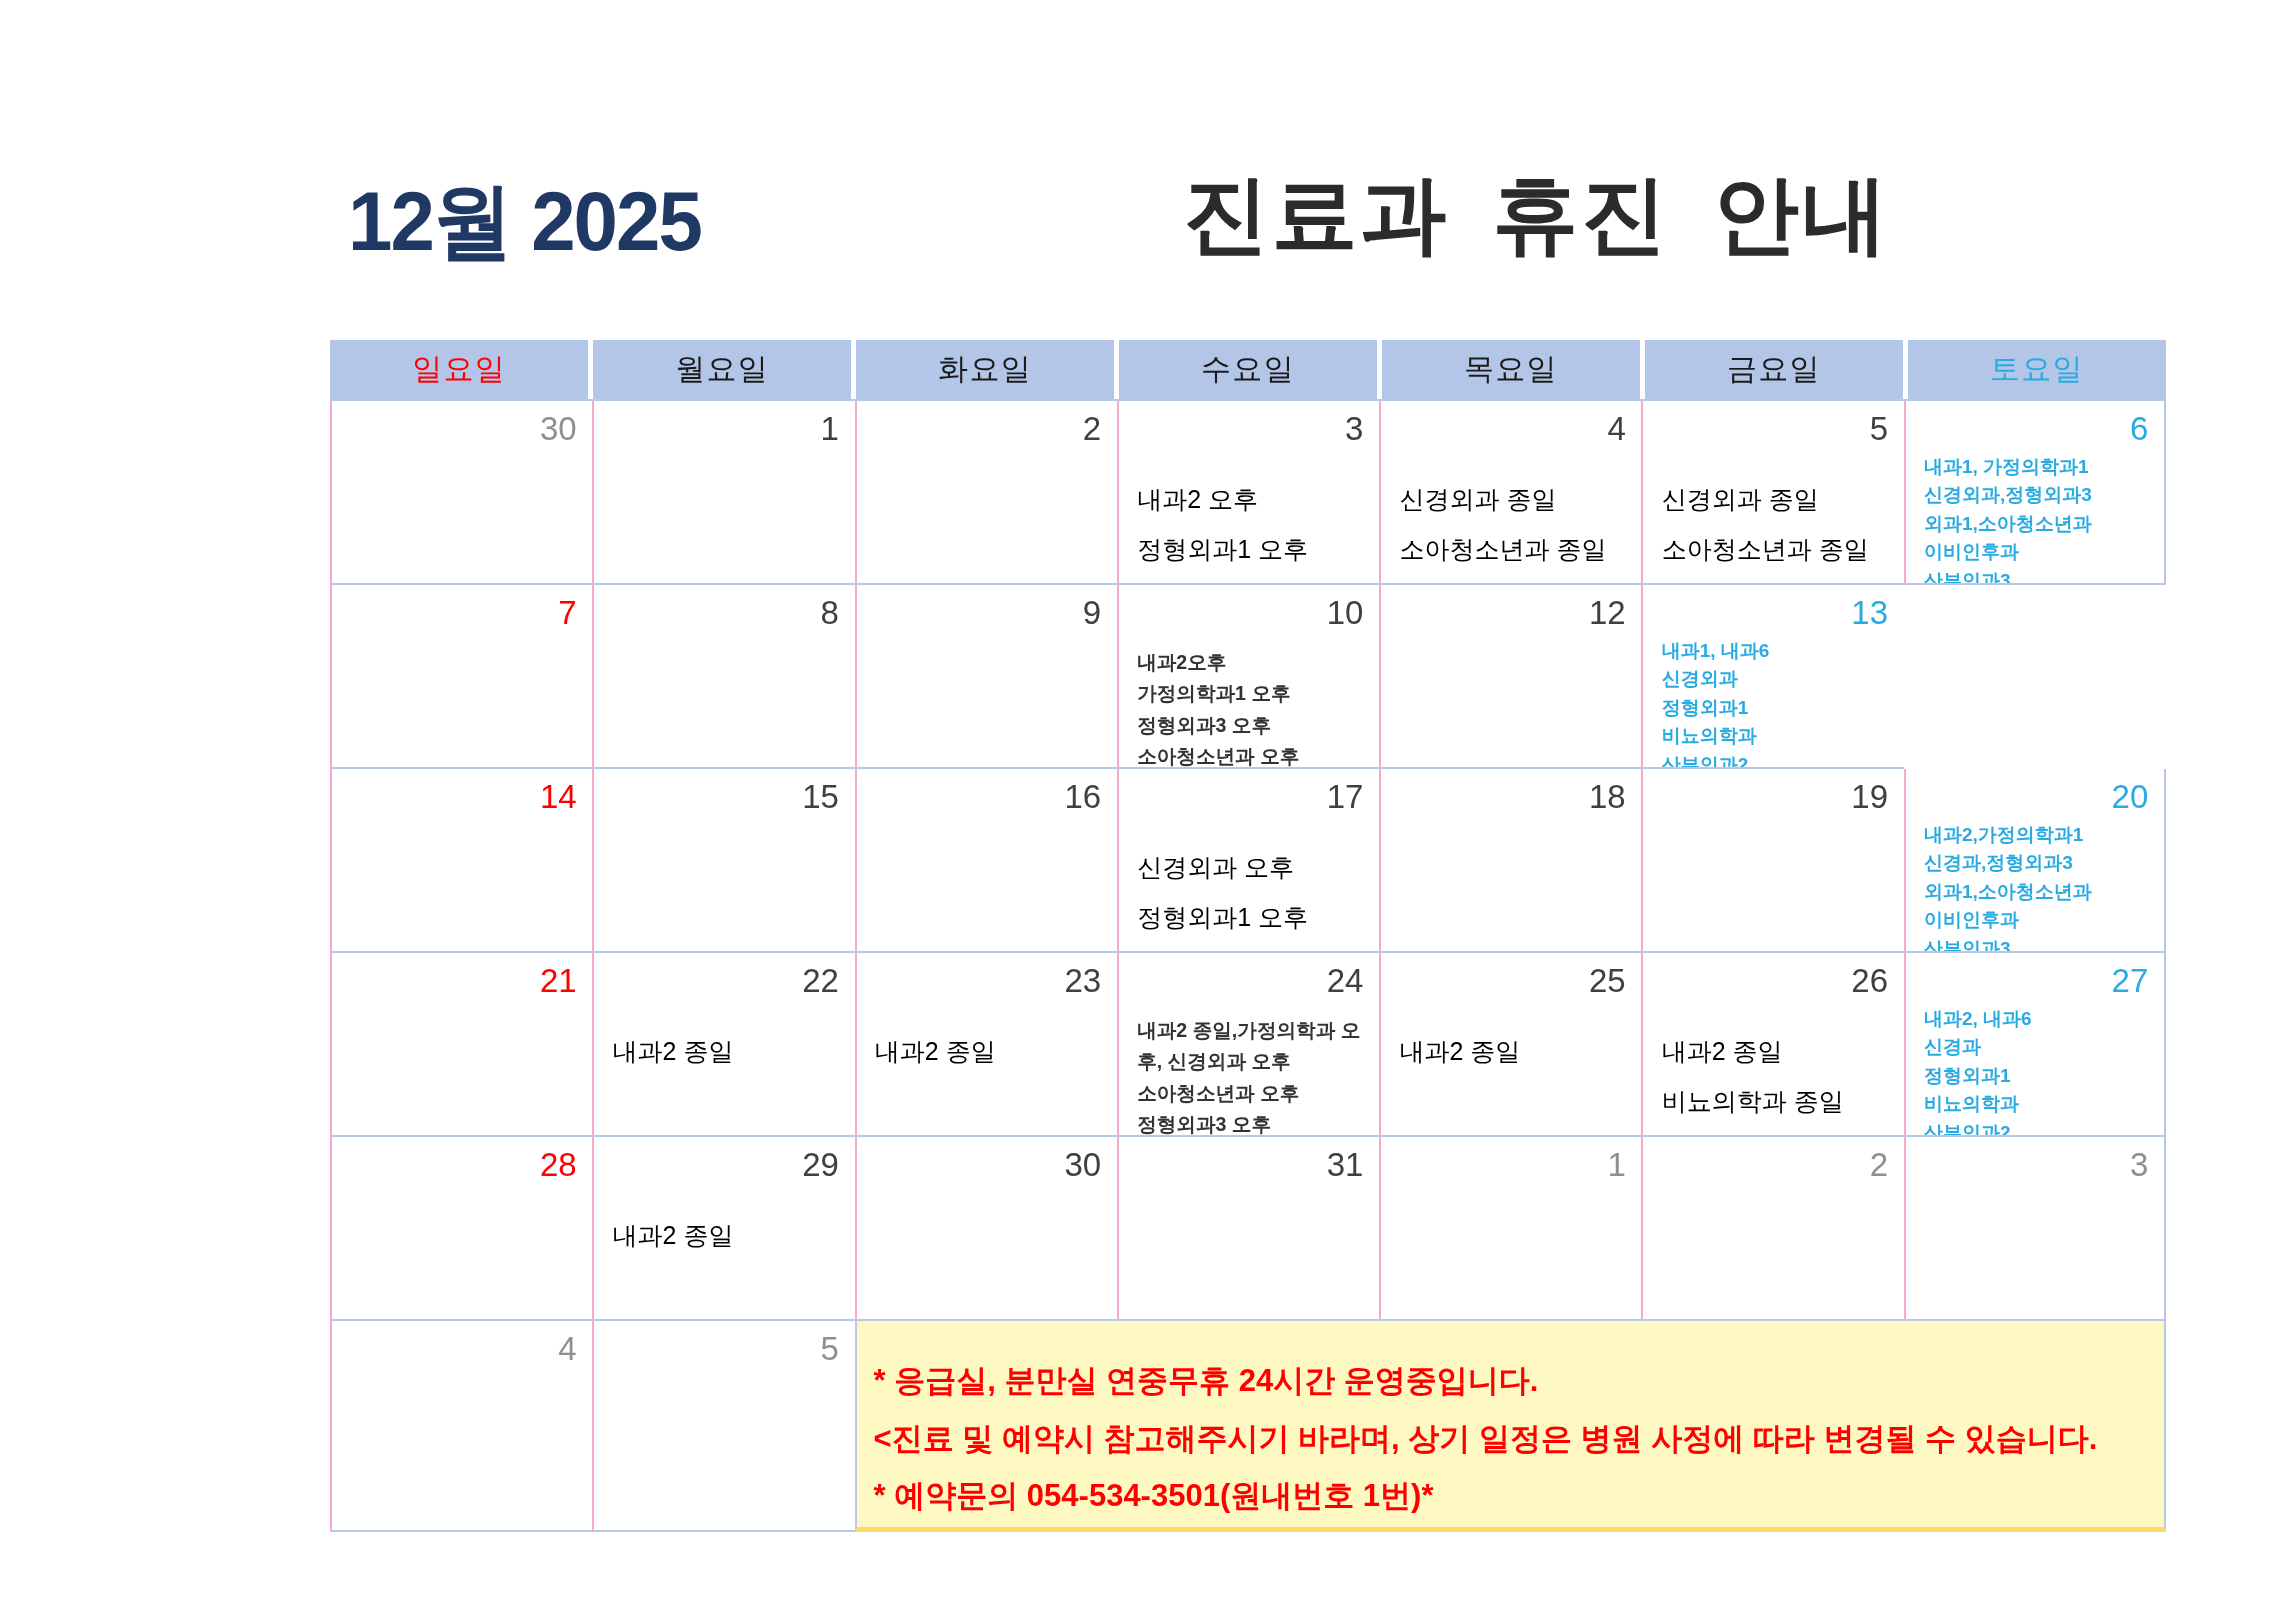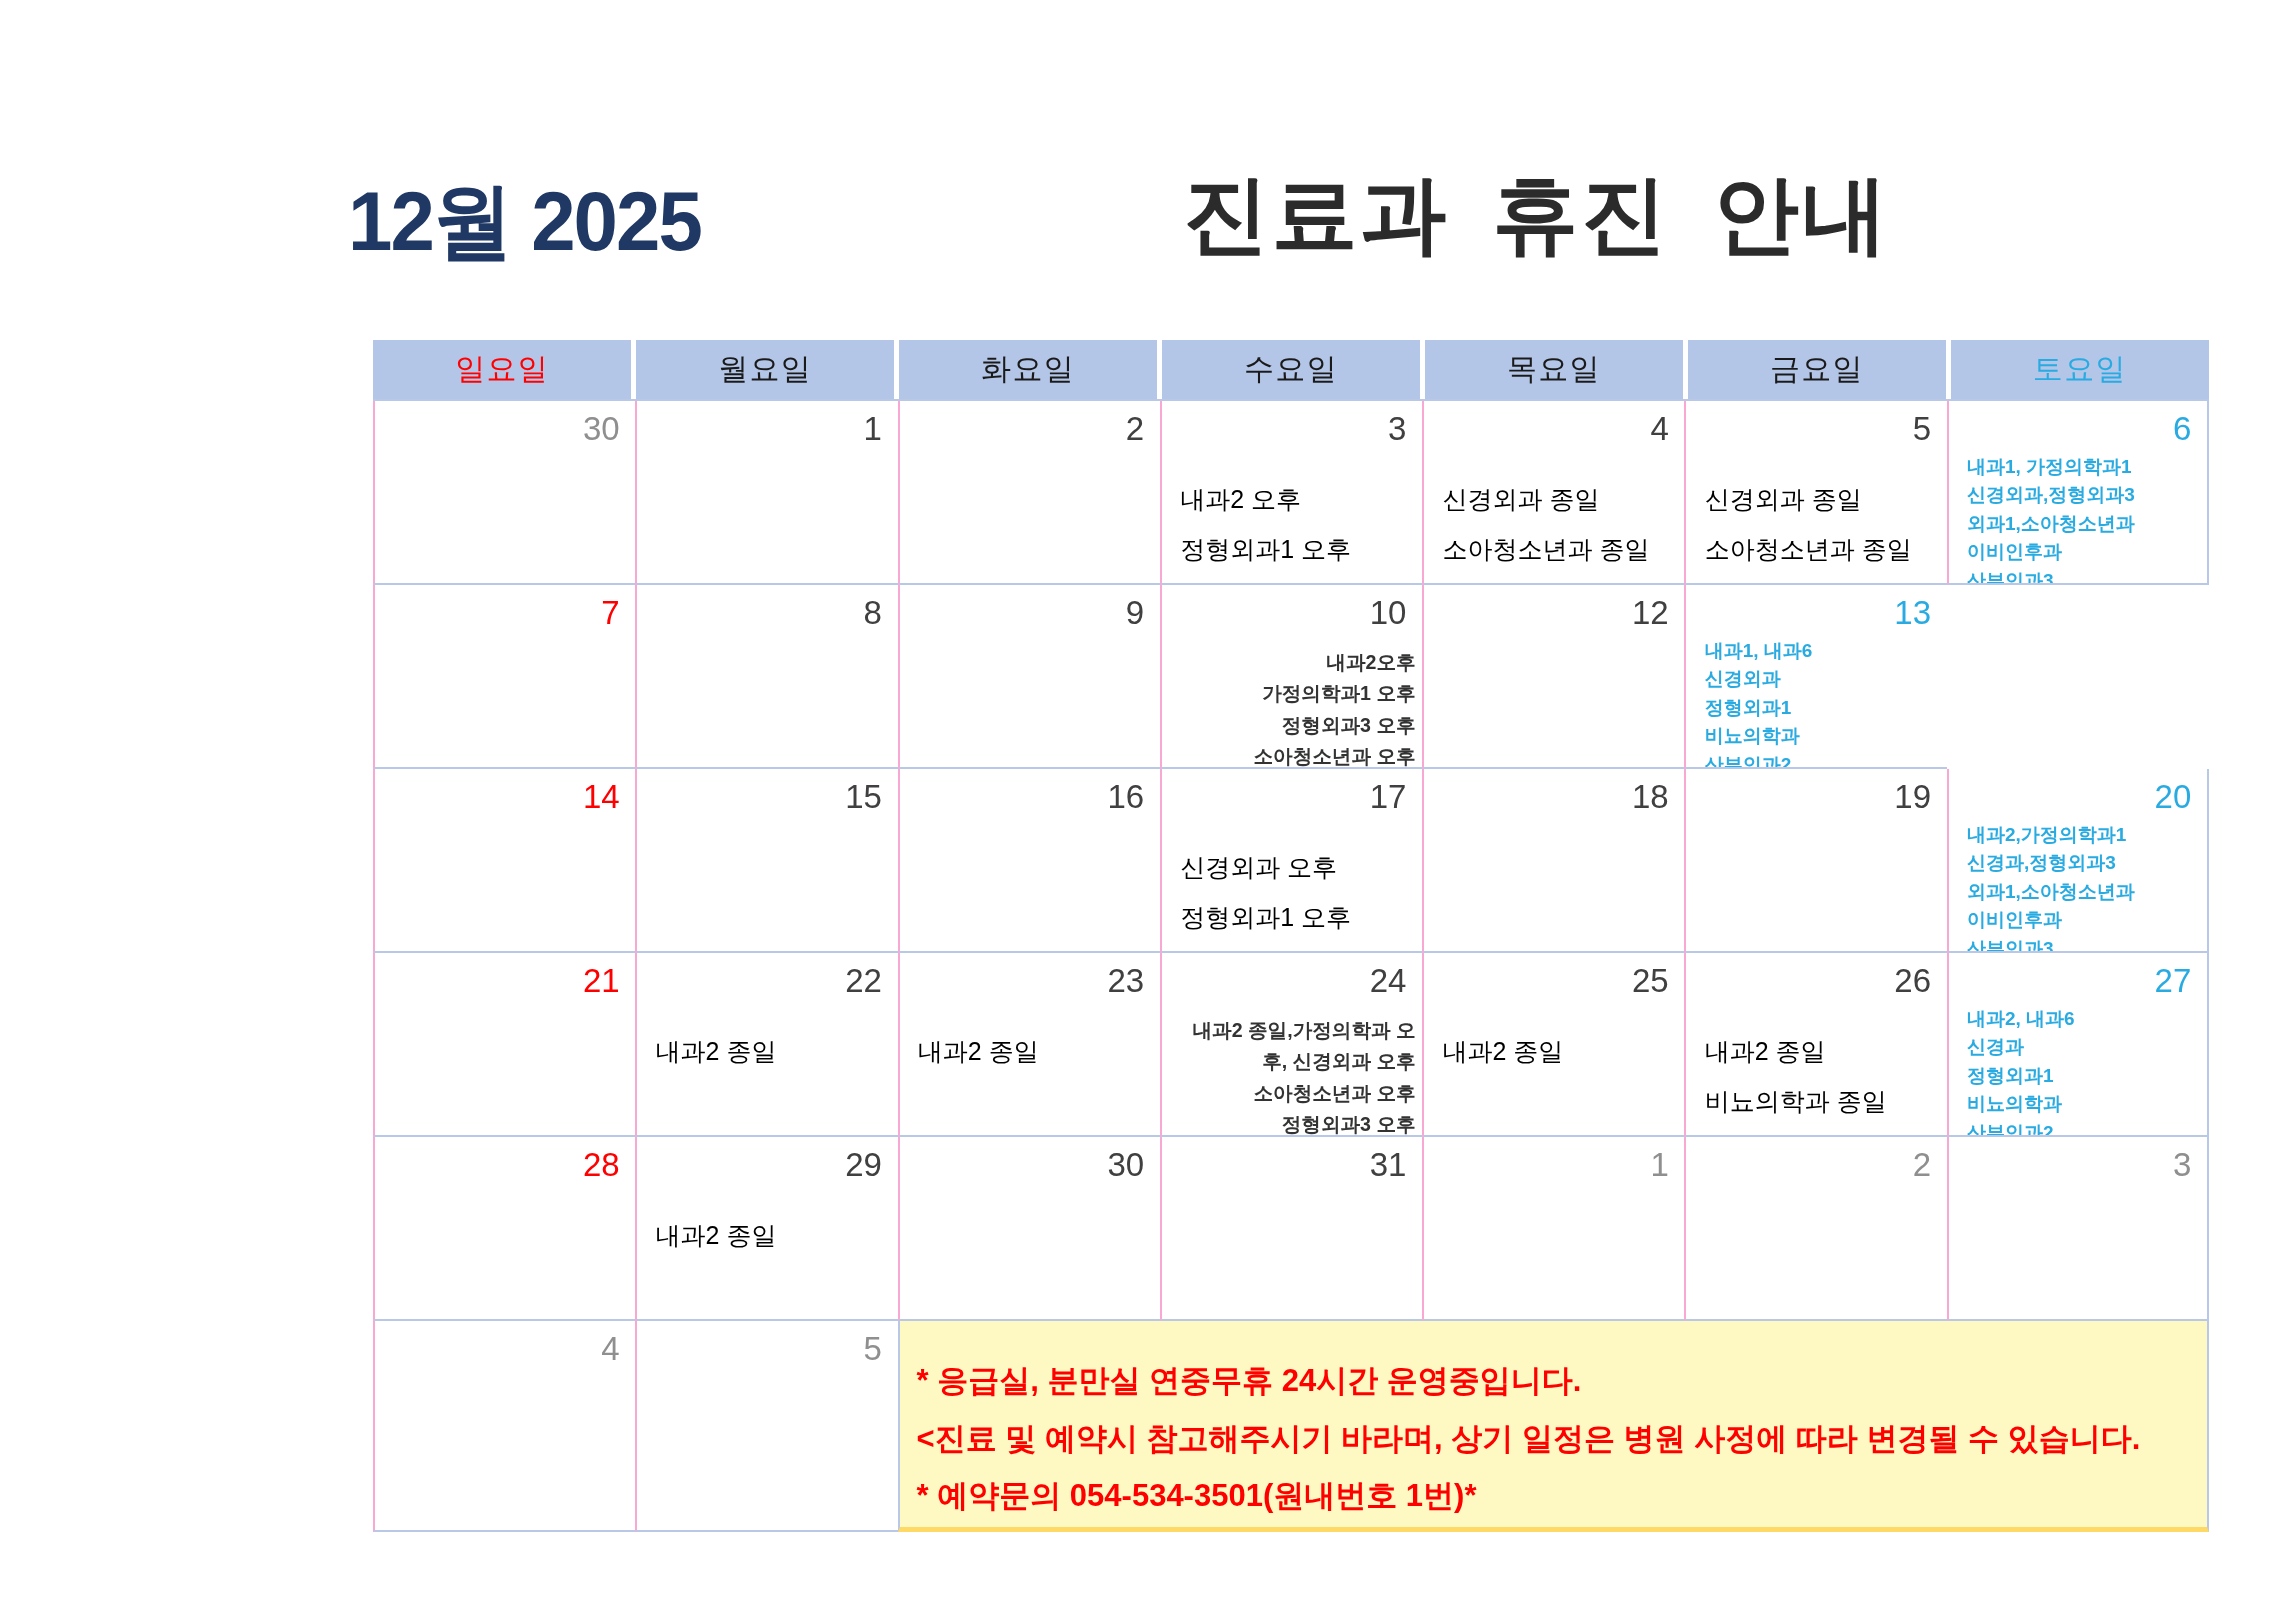--- a/index.html
+++ b/index.html
@@ -10,21 +10,21 @@
     position:absolute; left:348px; top:165px;
     font-size:84px; font-weight:700; color:#203864; letter-spacing:-2px;
     transform:scaleX(0.95); transform-origin:left top; white-space:nowrap;
   }
   .page-title {
     position:absolute; left:1183px; top:157px;
     font-size:86px; font-weight:700; color:#2b2b2b; letter-spacing:2.6px; word-spacing:17px;
     white-space:nowrap;
   }
 
-  .calendar { position:absolute; left:330px; top:340px; width:1836px;margin-left:43px; }
+  .calendar { position:absolute; left:330px; top:340px; width:1836px; }
 
   .cal-header {
     display:grid; grid-template-columns:repeat(7,1fr); column-gap:4.6px;
     height:59px; background:#ffffff;
   }
   .cal-header .hcell {
     background:#b4c6e7; color:#1a1a1a; font-size:30px;
     display:flex; align-items:center; justify-content:center; letter-spacing:1.3px;
   }
   .cal-header .h-sun { color:#ff0000; }
@@ -43,21 +43,21 @@
     display:block; text-align:right; padding:10.5px 15.7px 0 0;
     font-size:33px; font-weight:400; color:#404040; line-height:1.05;
   }
   .t-sunday .day-number   { color:#ff0000; }
   .t-saturday .day-number { color:#29abe2; }
   .t-adjacent .day-number { color:#8f8f8f; }
 
   .events { padding:0 6.5px 0 18.3px; }
   .ev-normal   { margin-top:27.5px; }
   .ev-normal .ev { font-size:25px; line-height:2.0; color:#000000; font-weight:400; }
-  .ev-small    { margin-top:17px;text-align:right; }
+  .ev-small    { margin-top:17px; }
   .ev-small .ev { font-size:19.6px; line-height:1.6; color:#333333; font-weight:700; }
   .ev-saturday { margin-top:6.5px; }
   .ev-saturday .ev { font-size:19px; line-height:1.5; color:#29abe2; font-weight:700; }
 
   .notice-cell {
     grid-column:3 / 8; background:#fef9c3;
     border-left:2px solid #b9c8e6; border-right:5.9px solid #ffd966; border-bottom:5.9px solid #ffd966;
     padding:31px 13px 0 17px;
   }
   .notice-line { font-size:31px; font-weight:700; color:#ff0000; line-height:1.86; white-space:nowrap; }

